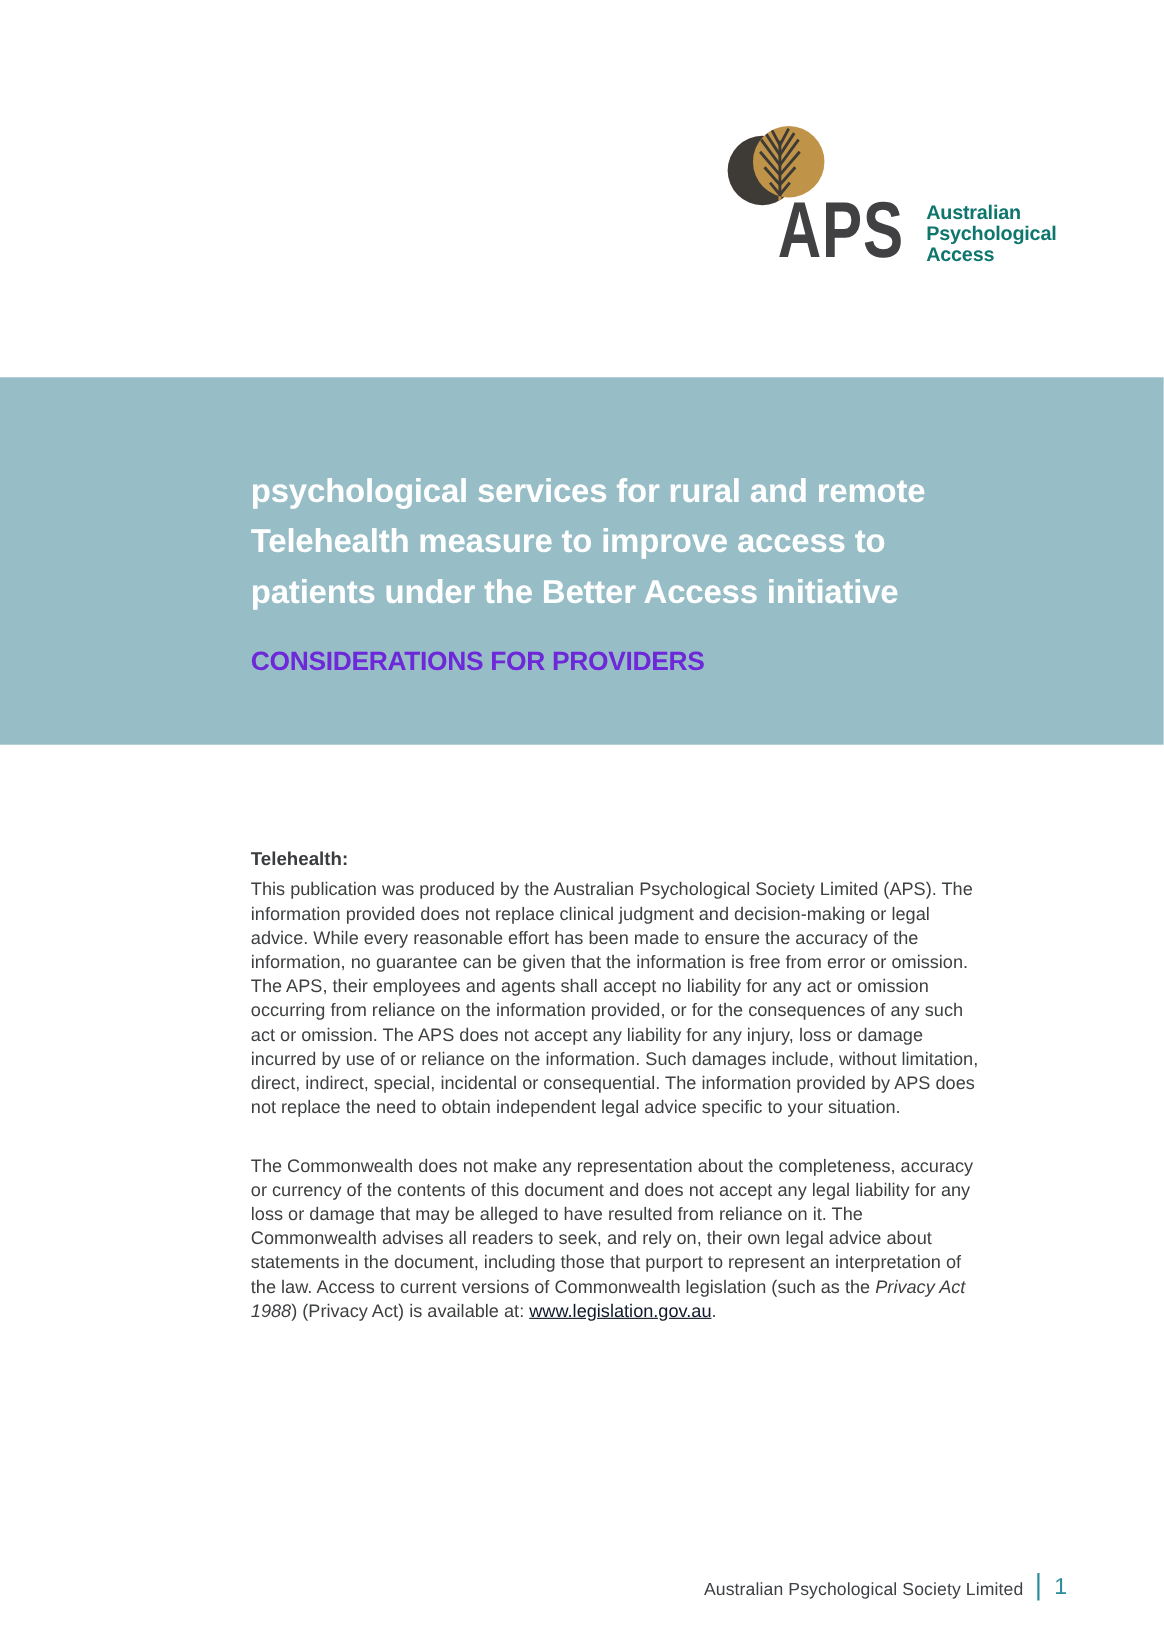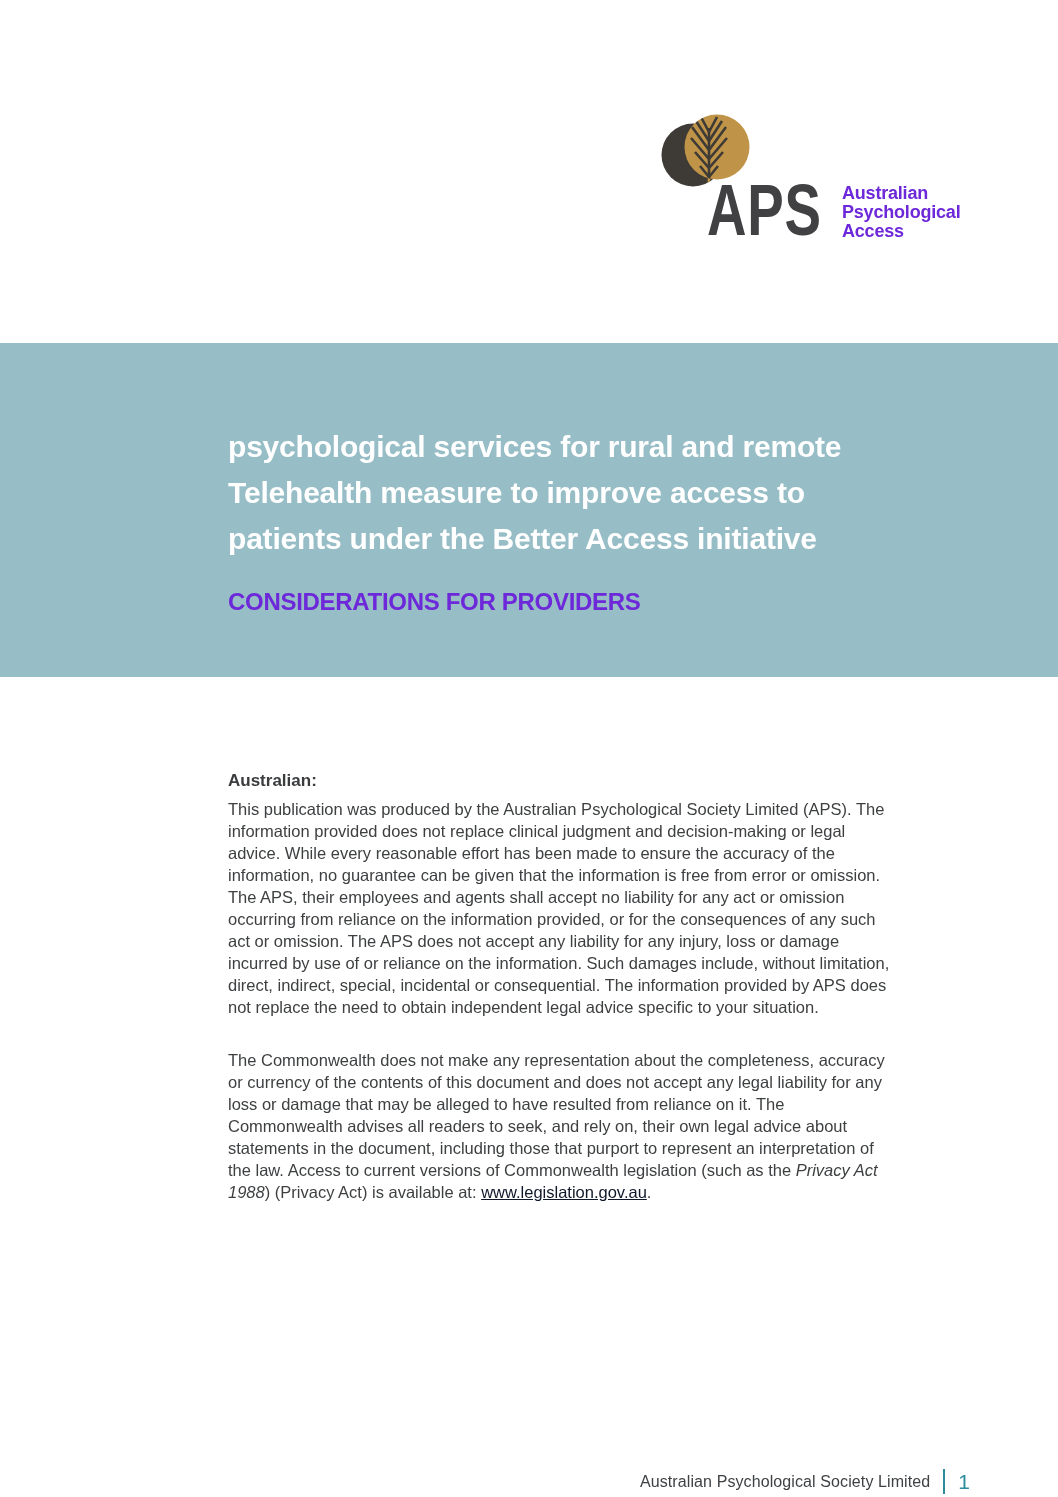--- a/index.html
+++ b/index.html
@@ -23,21 +23,21 @@
   .logo-acronym {
     position: absolute; left: 707px; top: 174px;
     font-size: 72px; font-weight: 600; line-height: 1;
     color: #414042; letter-spacing: 1px;
     transform: scaleX(0.76); transform-origin: left top;
     white-space: nowrap;
   }
   .logo-org {
     position: absolute; left: 842px; top: 184px;
     font-size: 18px; font-weight: 700; line-height: 19px;
-    color: #6d28d9;
+    color: #0f766e;
     letter-spacing: -0.2px;
   }
 
   
   .banner {
     position: absolute; left: 0; top: 343px;
     width: 1058px; height: 334px;
     background: #97bdc6;
   }
   .banner-title {
@@ -70,21 +70,21 @@
   }
   .italic { font-style: italic; }
   .doc-link {
     color: #0f172a; text-decoration: underline; cursor: pointer;
   }
 
   
   .footer {
     position: absolute; right: 74px; top: 1428px;
     height: 27px;
-    display: flex; align-items: center; gap: 13px; margin-top: 40px;
+    display: flex; align-items: flex-end; gap: 13px;
   }
   .footer-org {
     font-size: 16px; color: #3f4245; letter-spacing: 0.1px;
   }
   .footer-divider {
     width: 2px; height: 25px; background: #2b8c9b;
   }
   .footer-page-number {
     font-size: 21px; color: #2b8c9b; font-weight: 400;
   }
@@ -129,21 +129,21 @@
   <div class="banner"></div>
 
   <div class="banner-title">
     <div>psychological services for rural and remote</div>
     <div>Telehealth measure to improve access to</div>
     <div>patients under the Better Access initiative</div>
   </div>
 
   <div class="banner-subtitle">CONSIDERATIONS FOR PROVIDERS</div>
 
-  <div class="disclaimer-heading">Australian:</div>
+  <div class="disclaimer-heading">Telehealth:</div>
 
   <div class="disclaimer-p1">This publication was produced by the Australian Psychological Society Limited (APS). The information provided does not replace clinical judgment and decision-making or legal advice. While every reasonable effort has been made to ensure the accuracy of the information, no guarantee can be given that the information is free from error or omission. The APS, their employees and agents shall accept no liability for any act or omission occurring from reliance on the information provided, or for the consequences of any such act or omission. The APS does not accept any liability for any injury, loss or damage incurred by use of or reliance on the information. Such damages include, without limitation, direct, indirect, special, incidental or consequential. The information provided by APS does not replace the need to obtain independent legal advice specific to your situation.</div>
 
   <div class="disclaimer-p2"><span>The Commonwealth does not make any representation about the completeness, accuracy or currency of the contents of this document and does not accept any legal liability for any loss or damage that may be alleged to have resulted from reliance on it. The Commonwealth advises all readers to seek, and rely on, their own legal advice about statements in the document, including those that purport to represent an interpretation of the law. Access to current versions of Commonwealth legislation (such as the </span><span class="italic">Privacy Act 1988</span><span>) (Privacy Act) is available at: </span><a class="doc-link">www.legislation.gov.au</a><span>.</span></div>
 
   <div class="footer">
     <span class="footer-org">Australian Psychological Society Limited</span>
     <span class="footer-divider"></span>
     <span class="footer-page-number">1</span>
   </div>

